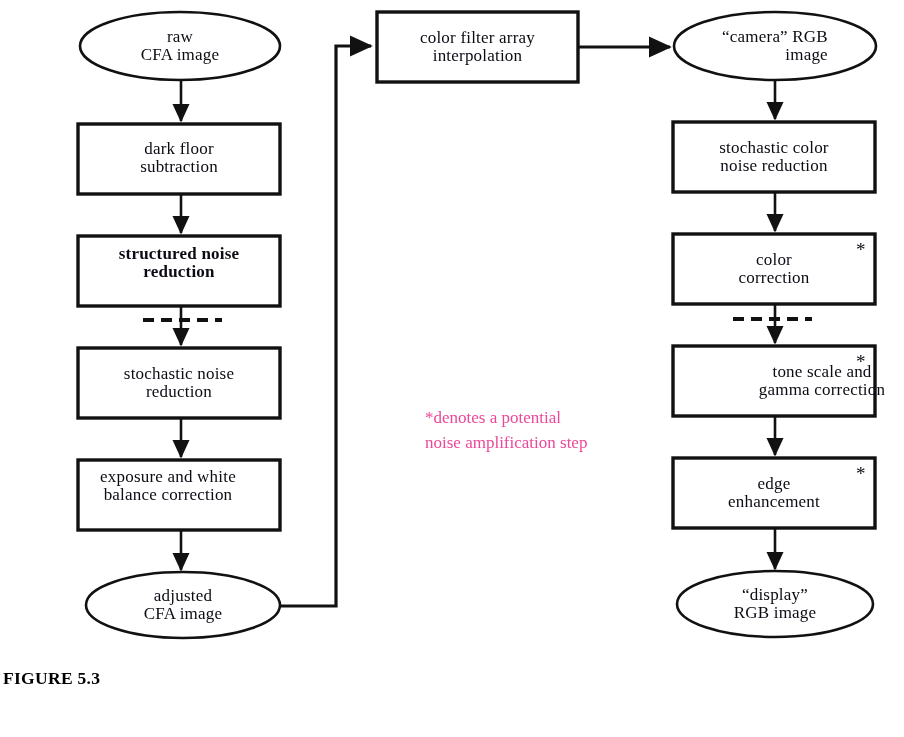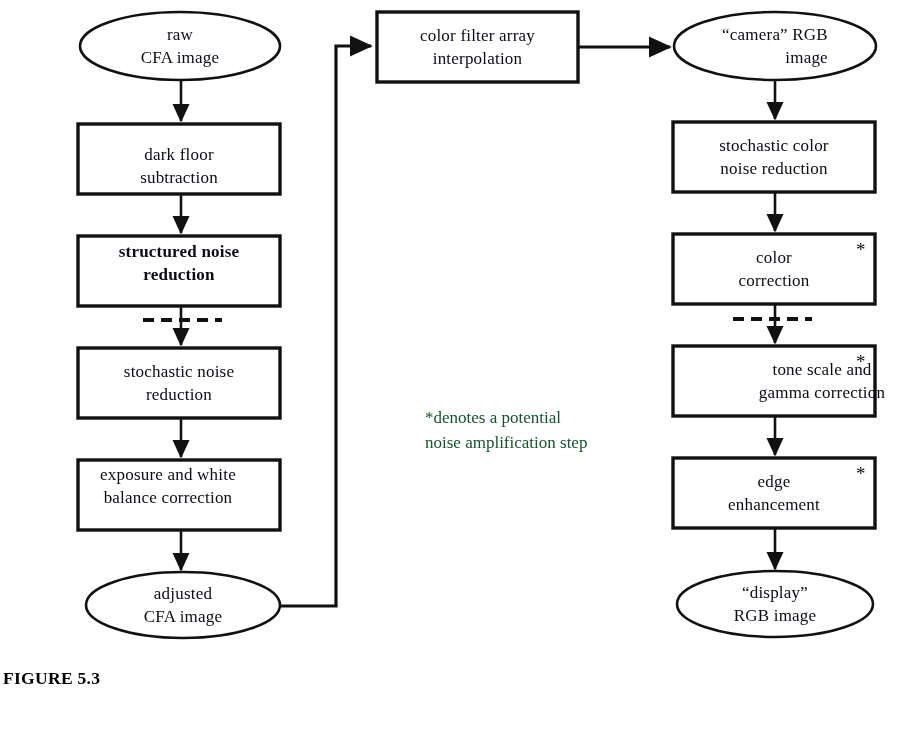--- a/index.html
+++ b/index.html
@@ -25,21 +25,21 @@
     position: absolute;
     left: 0; top: 0;
     width: 904px;
     height: 737px;
   }
   .node-label {
     position: absolute;
     text-align: center;
     font-family: "Liberation Serif", "DejaVu Serif", serif;
     font-size: 17px;
-    line-height: 23px;
+    line-height: 18px;
     color: #0b0b14;
     letter-spacing: 0.2px;
     white-space: pre-line;
     display: flex;
     align-items: center;
     justify-content: center;
     pointer-events: none;
   }
   .asterisk {
     position: absolute;
@@ -48,21 +48,21 @@
     line-height: 19px;
     color: #0b0b14;
   }
   .legend-note {
     position: absolute;
     left: 425px;
     top: 405px;
     width: 240px;
     font-size: 17px;
     line-height: 25px;
-    color: #14532d;
+    color: #ec4899;
     white-space: pre-line;
     text-align: left;
   }
   .fig-title {
     position: absolute;
     left: 3px;
     top: 668px;
     font-size: 17.5px;
     font-weight: bold;
     letter-spacing: 0.3px;
@@ -131,21 +131,21 @@
     <line x1="775" y1="304" x2="775" y2="343" stroke="#111111" stroke-width="2.6" marker-end="url(#arrowhead)"></line>
     <line x1="775" y1="416" x2="775" y2="455" stroke="#111111" stroke-width="2.6" marker-end="url(#arrowhead)"></line>
     <line x1="775" y1="528" x2="775" y2="569" stroke="#111111" stroke-width="2.6" marker-end="url(#arrowhead)"></line>
 
     <line x1="733" y1="319" x2="812" y2="319" stroke="#111111" stroke-width="4.2" stroke-dasharray="11 7"></line>
   </svg>
 
   <div class="node-label" style="left:80px; top:12px; width:200px; height:68px;">raw
 CFA image</div>
 
-  <div class="node-label" style="left:78px; top:124px; width:202px; height:68px;margin-top:8px;">dark floor
+  <div class="node-label" style="left:78px; top:124px; width:202px; height:68px;">dark floor
 subtraction</div>
 
   <div class="node-label" style="left:78px; top:228px; width:202px; height:70px;font-weight:bold;">structured noise
 reduction</div>
 
   <div class="node-label" style="left:78px; top:348px; width:202px; height:70px;">stochastic noise
 reduction</div>
 
   <div class="node-label" style="left:67px; top:460px; width:202px; height:52px;">exposure and white
 balance correction</div>

